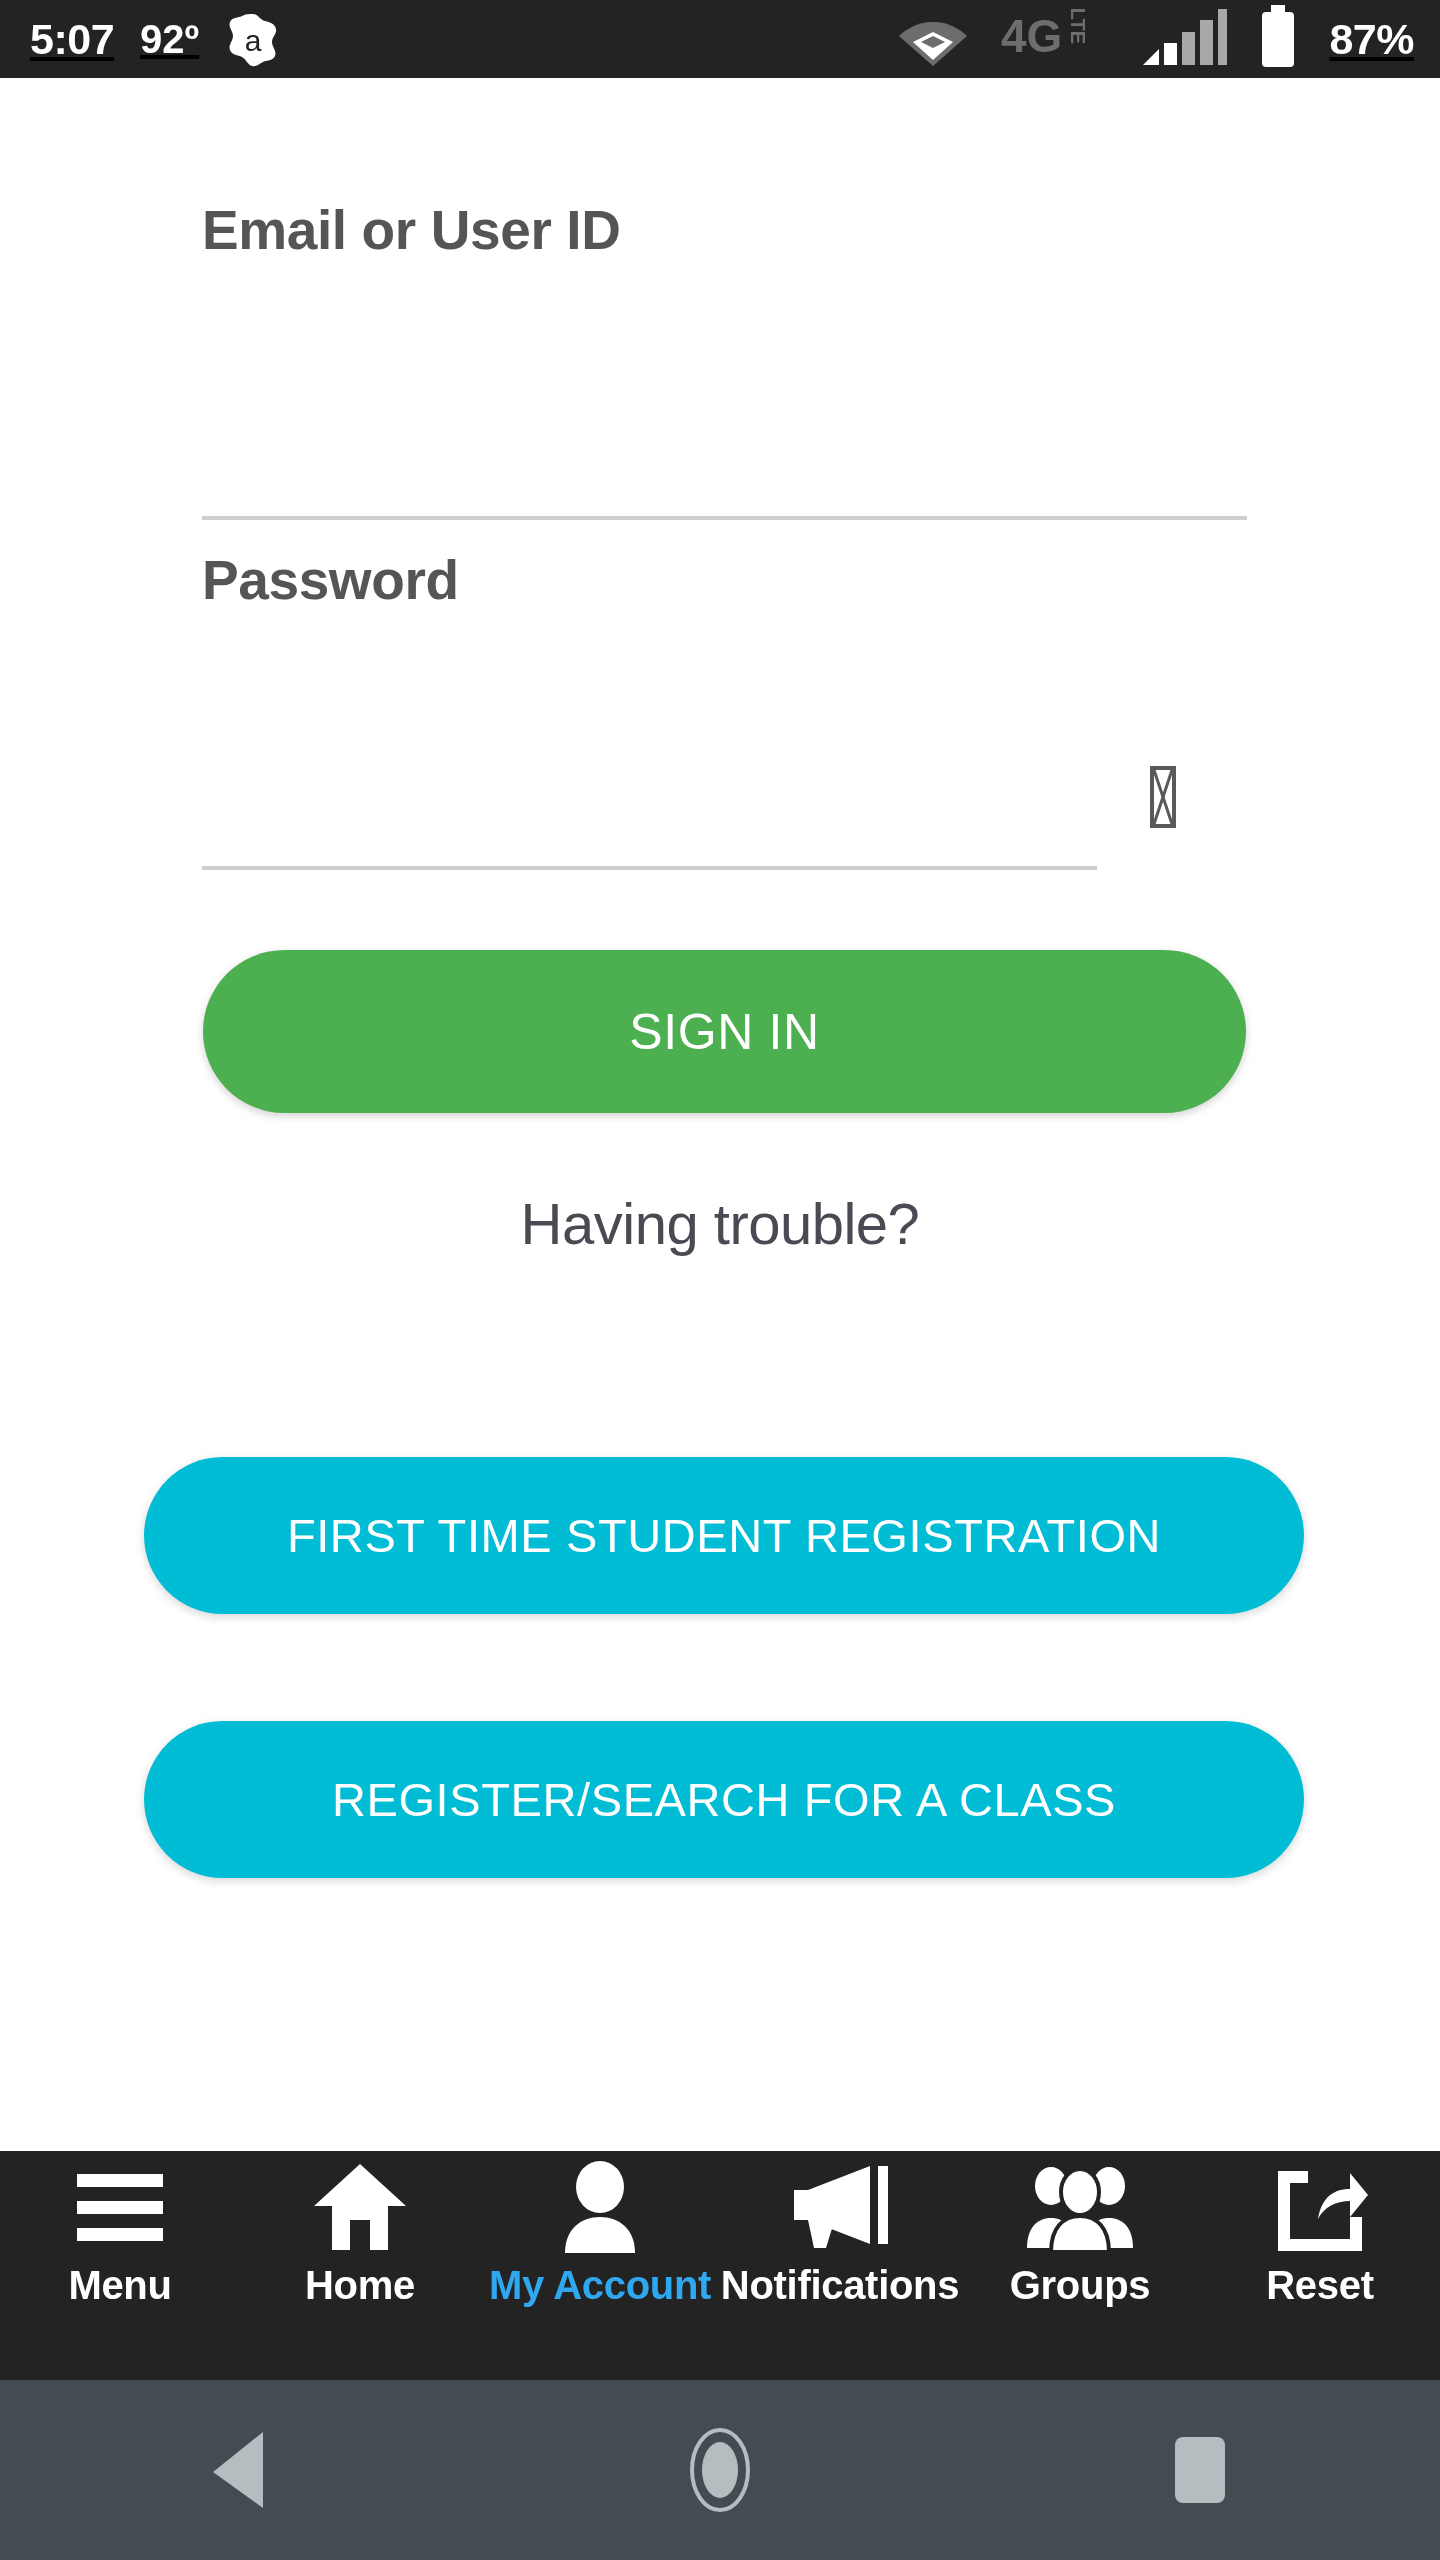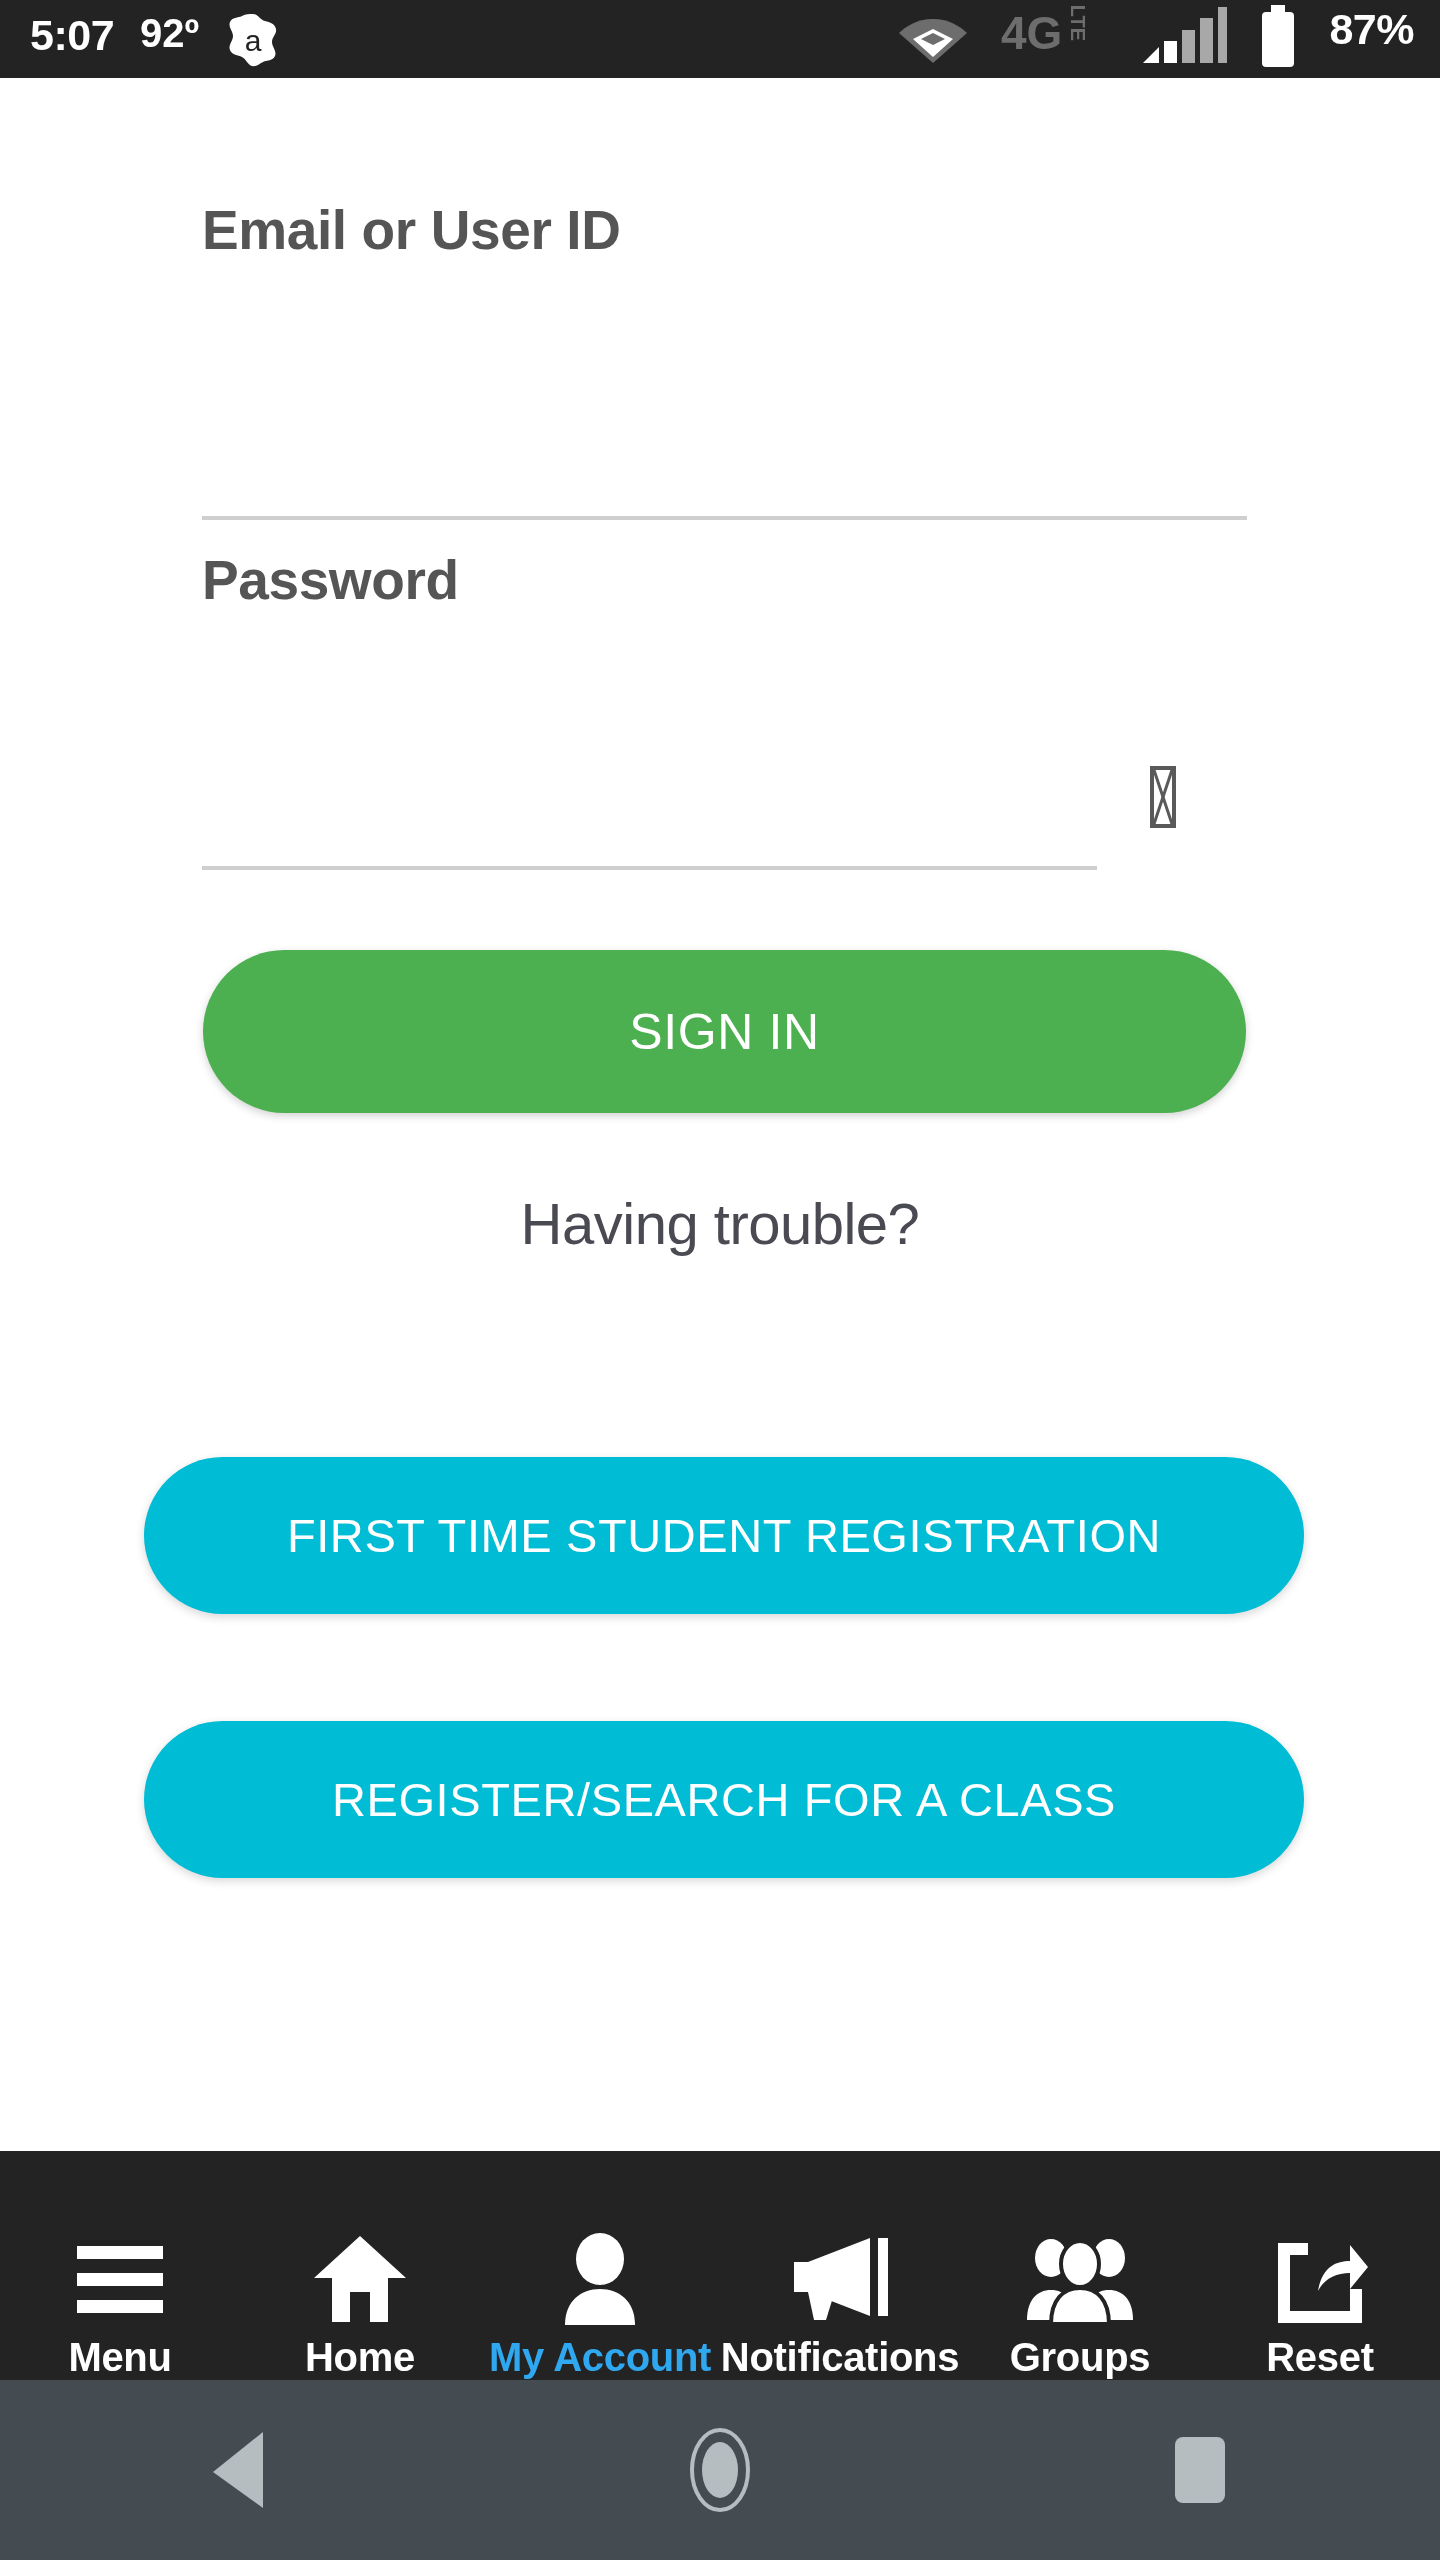--- a/index.html
+++ b/index.html
@@ -20,21 +20,22 @@
     height: 78px;
     background: #232323;
     display: flex;
     align-items: center;
     justify-content: space-between;
     padding: 0 26px 0 30px;
     box-sizing: border-box;
   }
   .sb-left, .sb-right {
     display: flex;
-    align-items: flex-start;
+    align-items: center;
+    text-decoration: underline;
   }
   .sb-clock {
     color: #ffffff;
     font-size: 43px;
     font-weight: bold;
     letter-spacing: -0.5px;
     font-family: "Liberation Sans", sans-serif;
   }
   .sb-temp {
     color: #ffffff;
@@ -166,21 +167,21 @@
 
   
   #app-nav {
     position: absolute;
     top: 2151px;
     left: 0;
     width: 1440px;
     height: 229px;
     background: #232323;
     display: flex;
-    align-items: flex-end;
+    align-items: flex-start;
   }
   .nav-item {
     flex: 1 1 0;
     display: flex;
     flex-direction: column;
     align-items: center;
     justify-content: center;
     cursor: pointer;
     padding-top: 8px;
     box-sizing: border-box;

